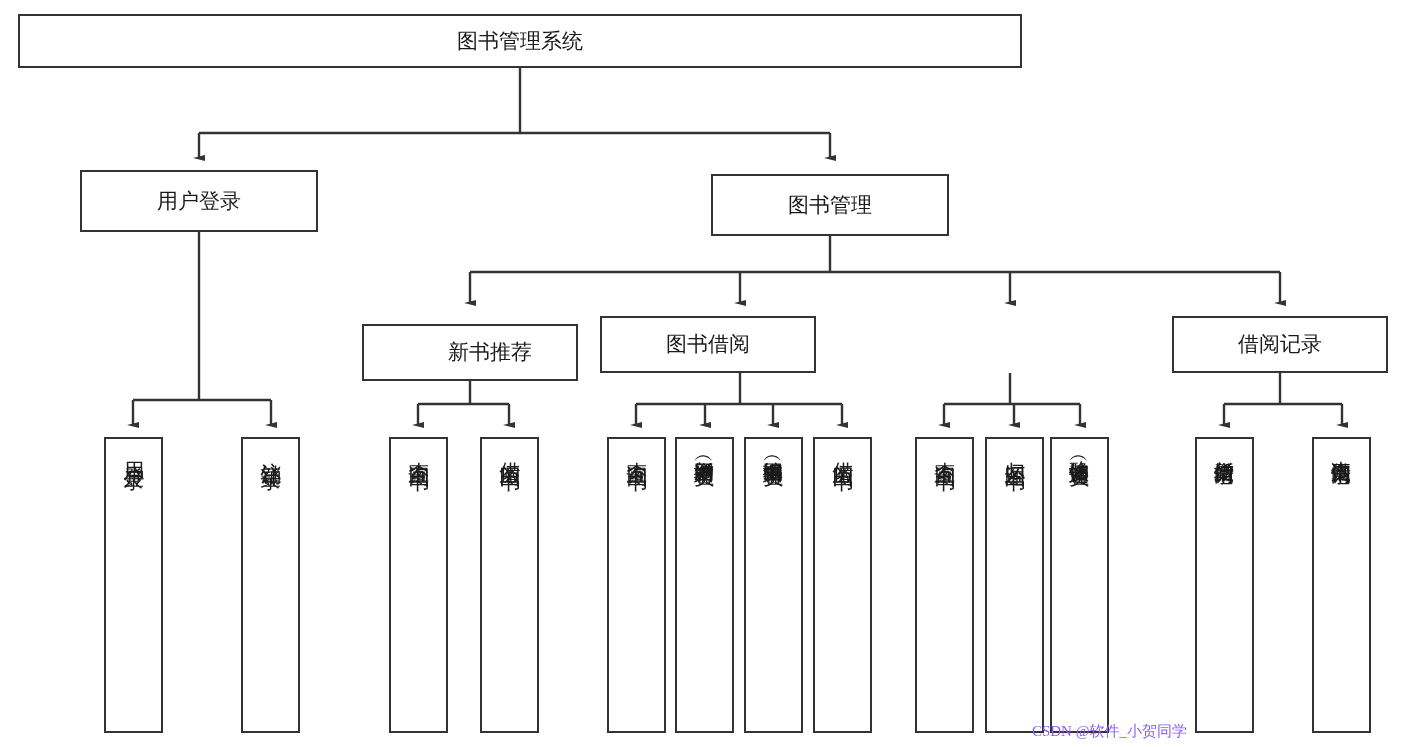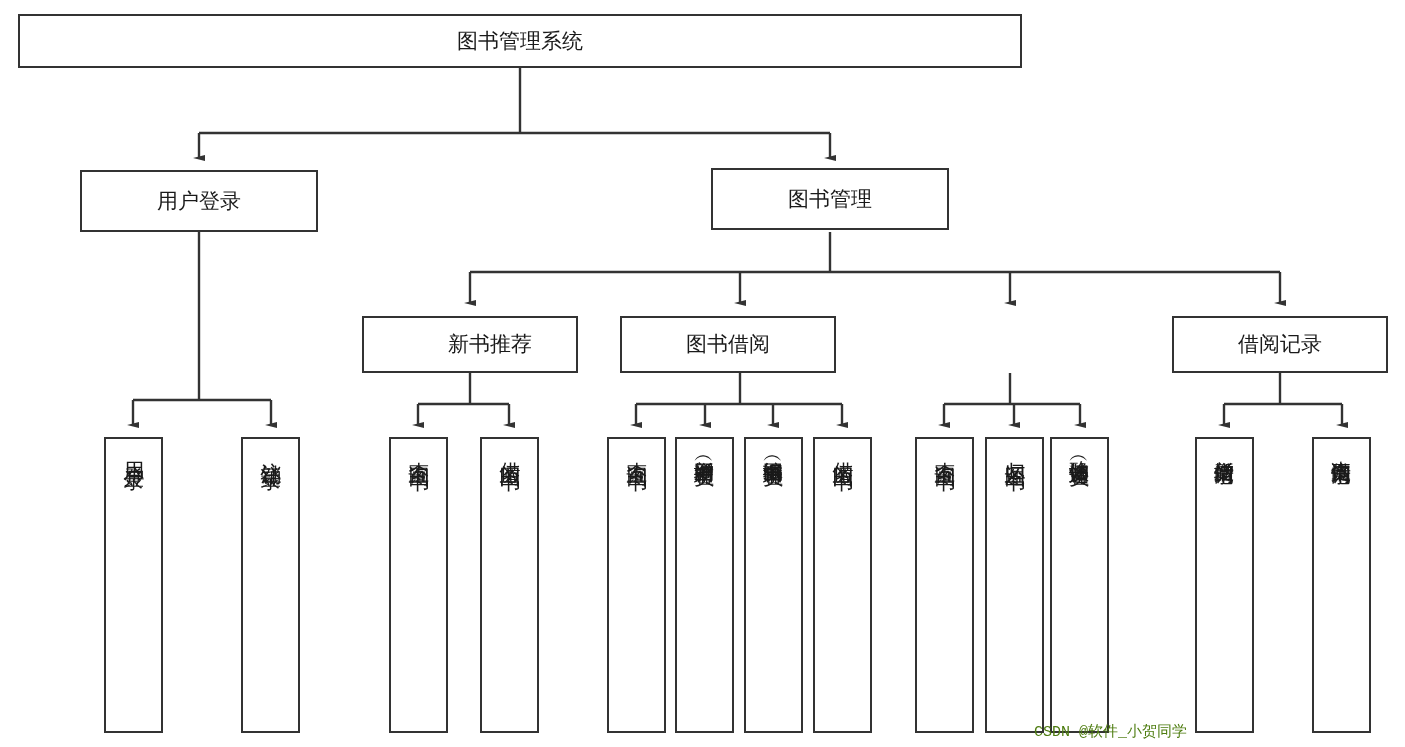--- a/index.html
+++ b/index.html
@@ -63,24 +63,24 @@
   }
   .node.vertical.tall .label {
     font-size: 20px;
     letter-spacing: 1px;
   }
   .watermark {
     position: absolute;
     right: 8px;
     bottom: 6px;
     font-size: 15px;
-    color: #4d7c0f;
+    color: #8b5cf6;
     z-index: 5;
     white-space: nowrap;
-    font-family: Liberation Mono, monospace;
+    font-family: Liberation Serif, serif;
   }
 </style>
 </head>
 <body>
 
 <div id="diagram-root">
 
   <svg class="edges" viewBox="0 0 1405 747">
     <defs>
       <marker id="arrow" markerWidth="10" markerHeight="12" refX="3" refY="6" orient="auto" markerUnits="userSpaceOnUse">
@@ -131,28 +131,28 @@
     </g>
   </svg>
 
   <div class="node root horizontal" style="left:18px; top:14px; width:1004px; height:54px;">
     <span class="label">图书管理系统</span>
   </div>
 
   <div class="node horizontal" style="left:80px; top:170px; width:238px; height:62px;">
     <span class="label">用户登录</span>
   </div>
-  <div class="node horizontal" style="left:711px; top:168px; width:238px; height:62px;">
+  <div class="node horizontal" style="left:711px; top:174px; width:238px; height:62px;">
     <span class="label">图书管理</span>
   </div>
 
-  <div class="node horizontal" style="left:362px; top:316px; width:216px; height:57px;padding-left:40px;">
+  <div class="node horizontal" style="left:362px; top:324px; width:216px; height:57px;padding-left:40px;">
     <span class="label">新书推荐</span>
   </div>
-  <div class="node horizontal" style="left:620px; top:316px; width:216px; height:57px;">
+  <div class="node horizontal" style="left:600px; top:316px; width:216px; height:57px;">
     <span class="label">图书借阅</span>
   </div>
   <div class="node horizontal" style="left:1172px; top:316px; width:216px; height:57px;align-items:center;">
     <span class="label">借阅记录</span>
   </div>
 
   <div class="node vertical" style="left:104px; top:437px; width:59px; height:296px;">
     <span class="label">用户登录</span>
   </div>
   <div class="node vertical" style="left:241px; top:437px; width:59px; height:296px;">

